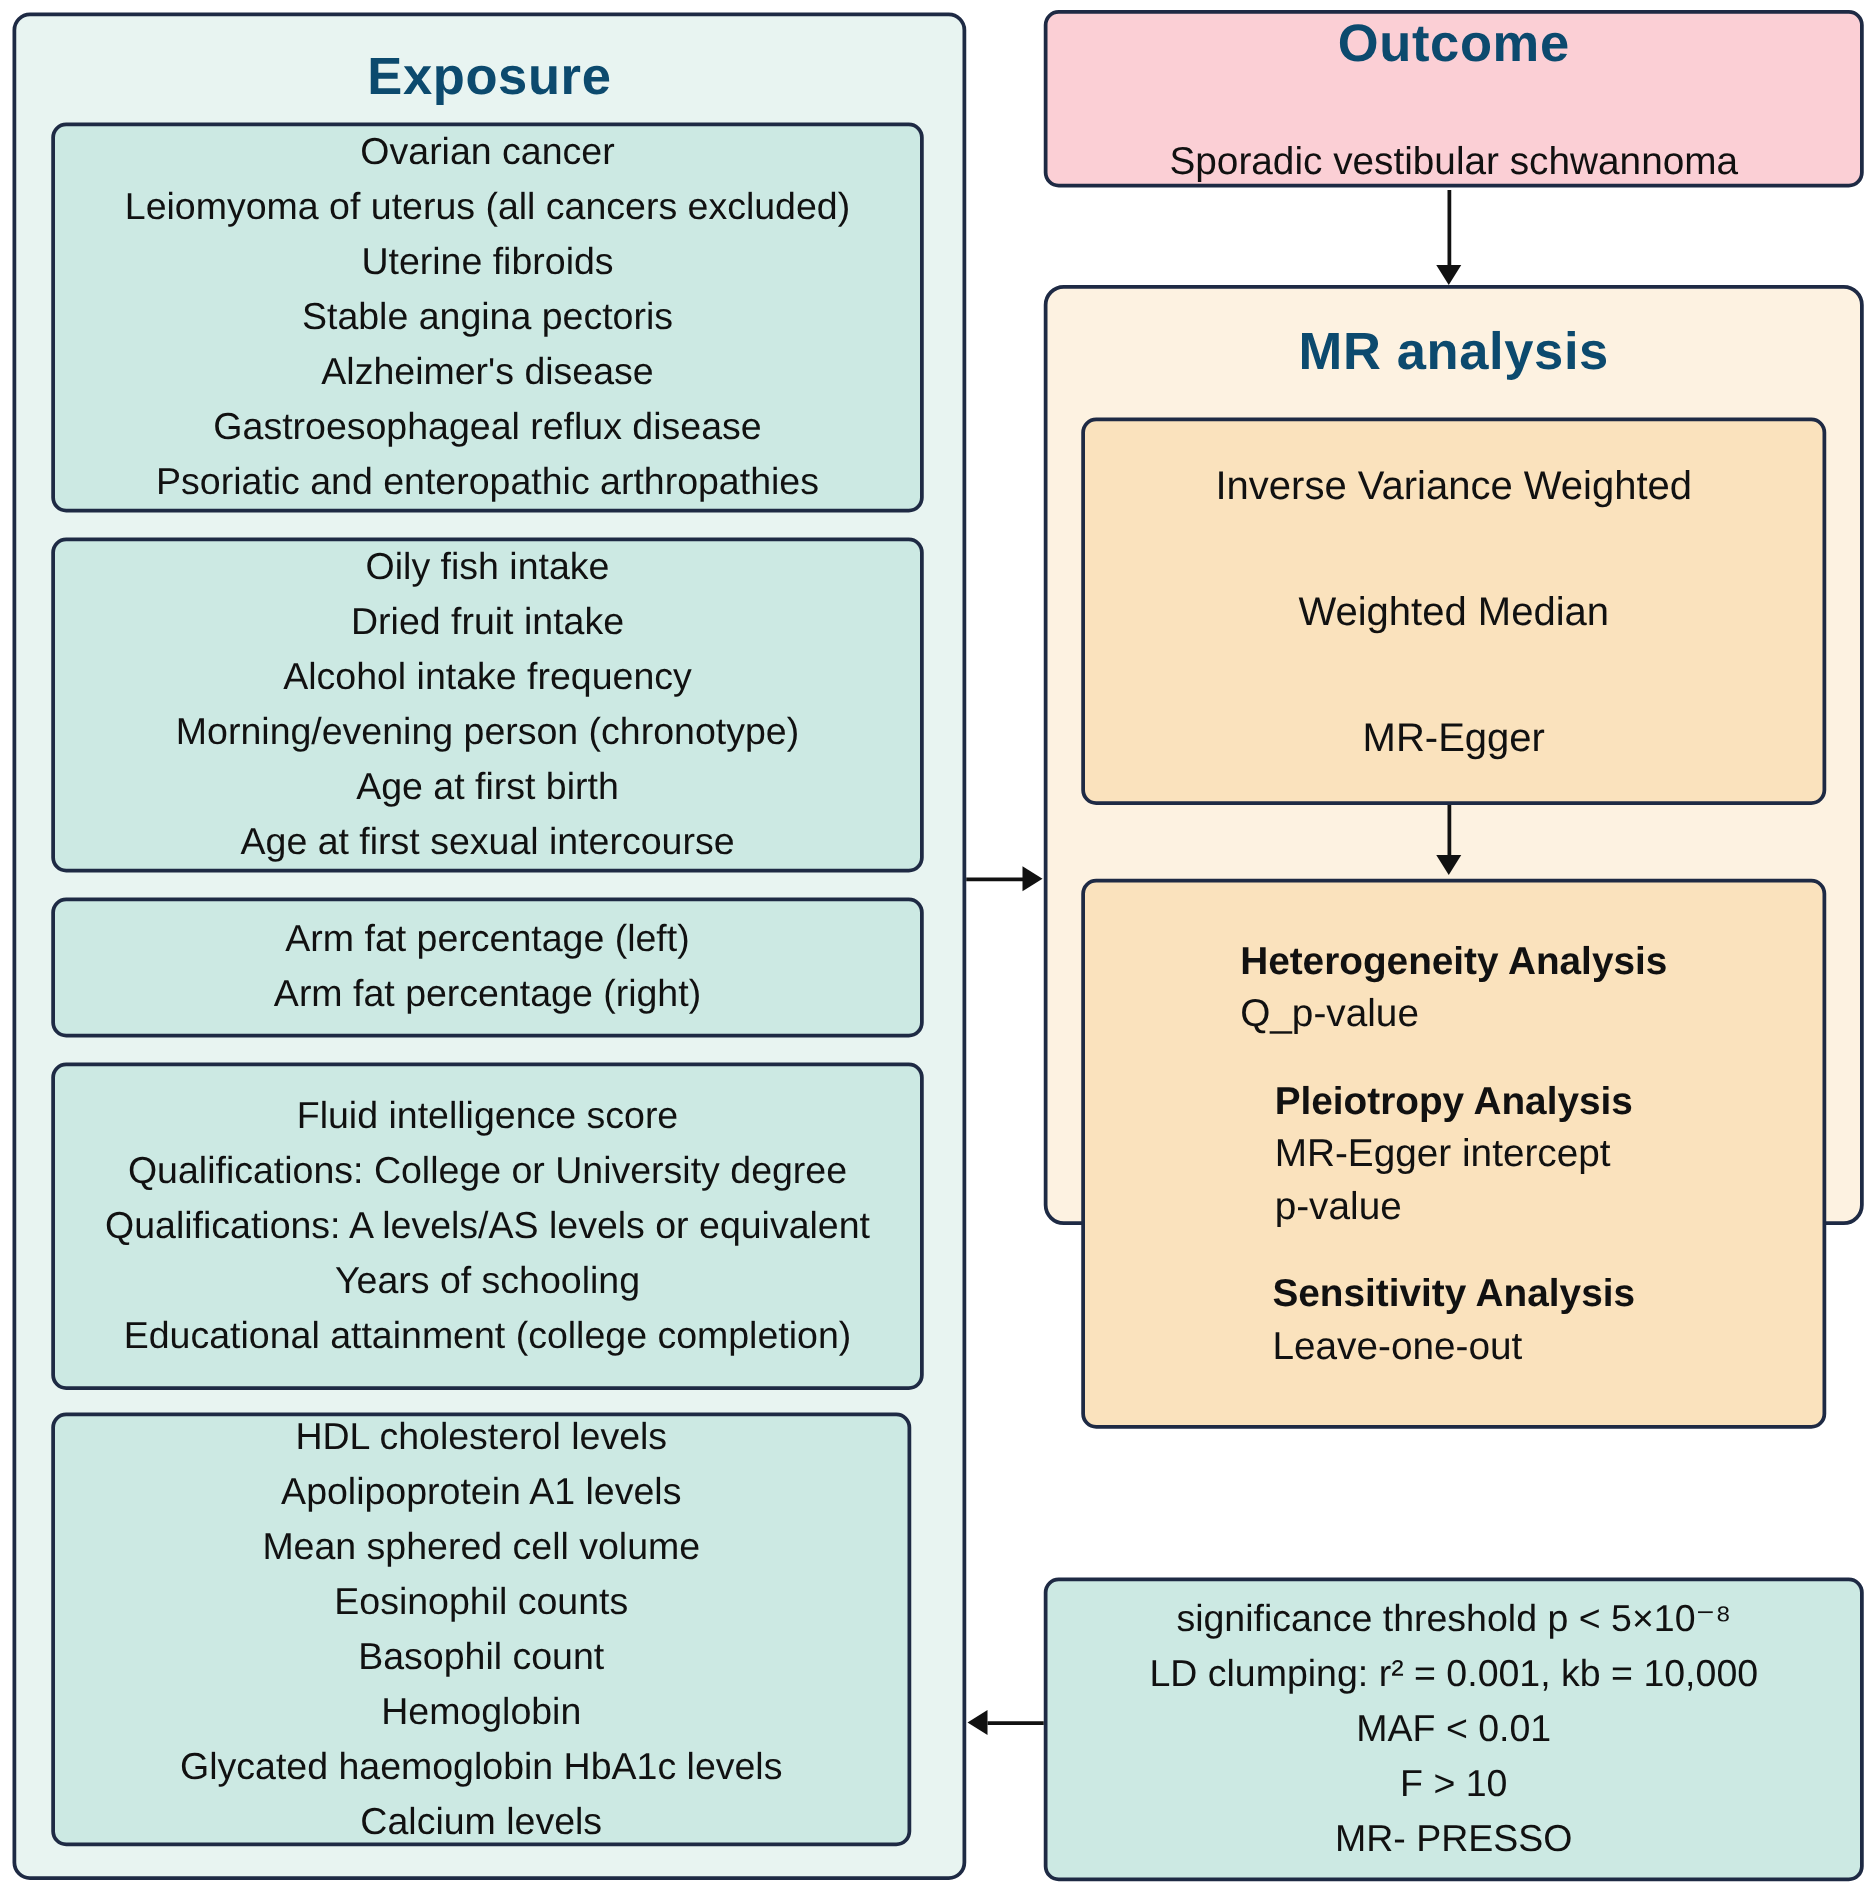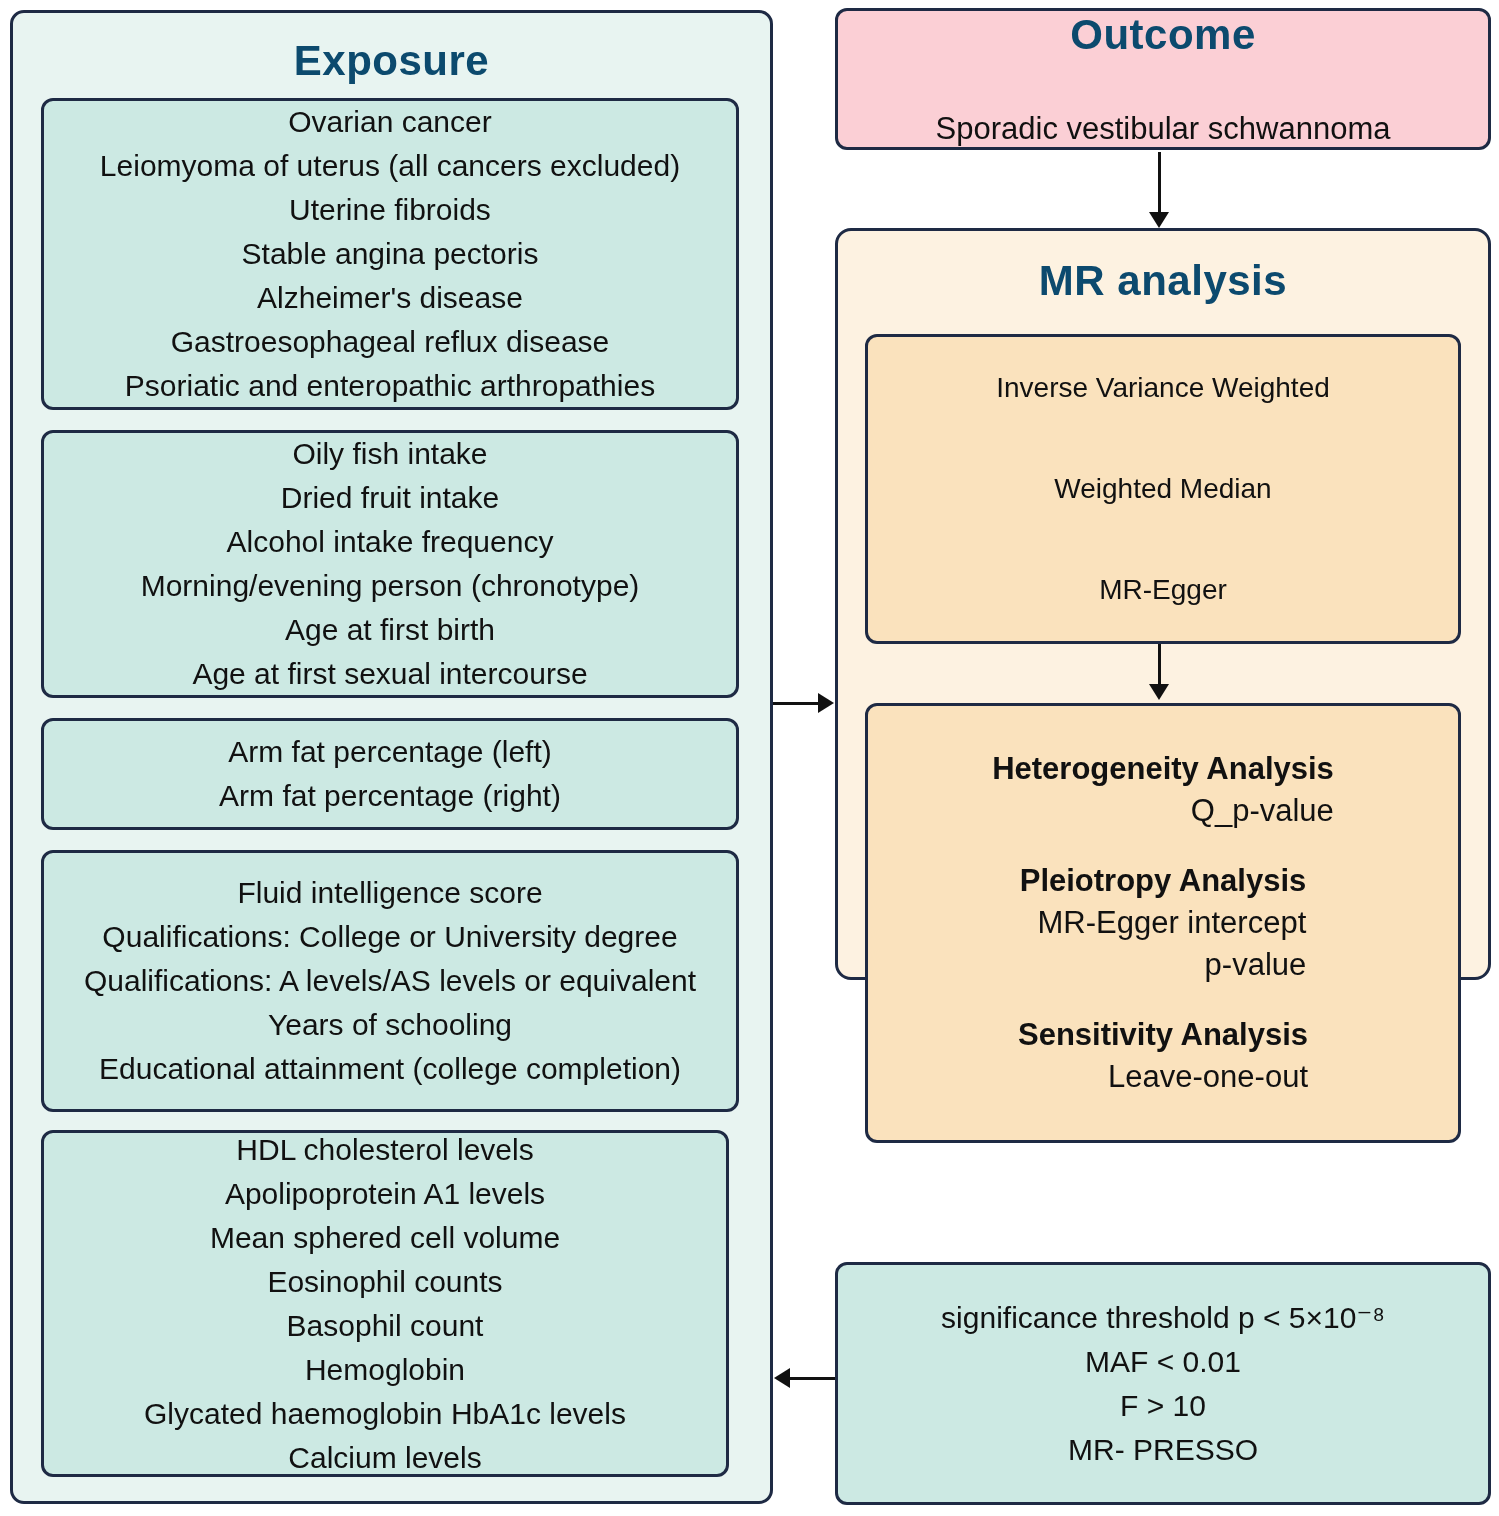--- a/index.html
+++ b/index.html
@@ -16,21 +16,21 @@
   }
   
   .exposure-panel {
     left: 10px; top: 10px; width: 763px; height: 1494px;
     background: #e8f4f1; border-radius: 14px;
   }
   .exposure-panel .panel-title { margin-top: 24px; }
   .sub-box {
     position: absolute; border: 3px solid #1e2a44; border-radius: 12px;
     display: flex; flex-direction: column; justify-content: center; align-items: center;
-    text-align: right; font-size: 30px;
+    text-align: left; font-size: 30px;
   }
   .teal { background: #cce9e3; }
   .orange { background: #fae2bd; }
   .line { line-height: 44px; white-space: nowrap; }
   .g1 { left: 28px; top: 85px;  width: 698px; height: 312px; }
   .g2 { left: 28px; top: 417px; width: 698px; height: 268px; }
   .g3 { left: 28px; top: 705px; width: 698px; height: 112px; }
   .g4 { left: 28px; top: 837px; width: 698px; height: 262px; }
   .g5 { left: 28px; top: 1117px; width: 688px; height: 347px; }
   
@@ -41,21 +41,21 @@
   }
   .outcome-sub { font-size: 31px; margin-top: 4px; }
   
   .mr-panel {
     left: 835px; top: 228px; width: 656px; height: 752px;
     background: #fdf2e1; border-radius: 16px;
   }
   .mr-panel .panel-title { margin-top: 26px; }
   .methods-box {
     left: 27px; top: 103px; width: 596px; height: 310px;
-    justify-content: space-around; font-size: 28px;
+    justify-content: space-around; font-size: 32px;
   }
   .methods-box .line { line-height: 40px; }
   .analyses-box {
     left: 27px; top: 472px; width: 596px; height: 440px;
     justify-content: center; gap: 28px; font-size: 31px;
   }
   .analysis-section .line { line-height: 42px; }
   .section-heading { font-weight: 700; line-height: 42px; font-size: 31px; }
   
   .filters-box {
@@ -186,20 +186,21 @@
   </div>
 
   <div>
     <div class="shaft-h" style="left:773px; top:702px; width:47px;"></div>
     <div class="head-right" style="left:818px; top:693px;"></div>
   </div>
 
   <div class="filters-box">
 
   <div class="line">significance threshold p &lt; 5×10⁻⁸</div>
+      <div class="line">LD clumping: r² = 0.001, kb = 10,000</div>
       <div class="line">MAF &lt; 0.01</div>
       <div class="line">F &gt; 10</div>
       <div class="line">MR- PRESSO</div>
     </div>
 
   <div>
     <div class="shaft-h" style="left:790px; top:1377px; width:45px;"></div>
     <div class="head-left" style="left:774px; top:1368px;"></div>
   </div>
 

